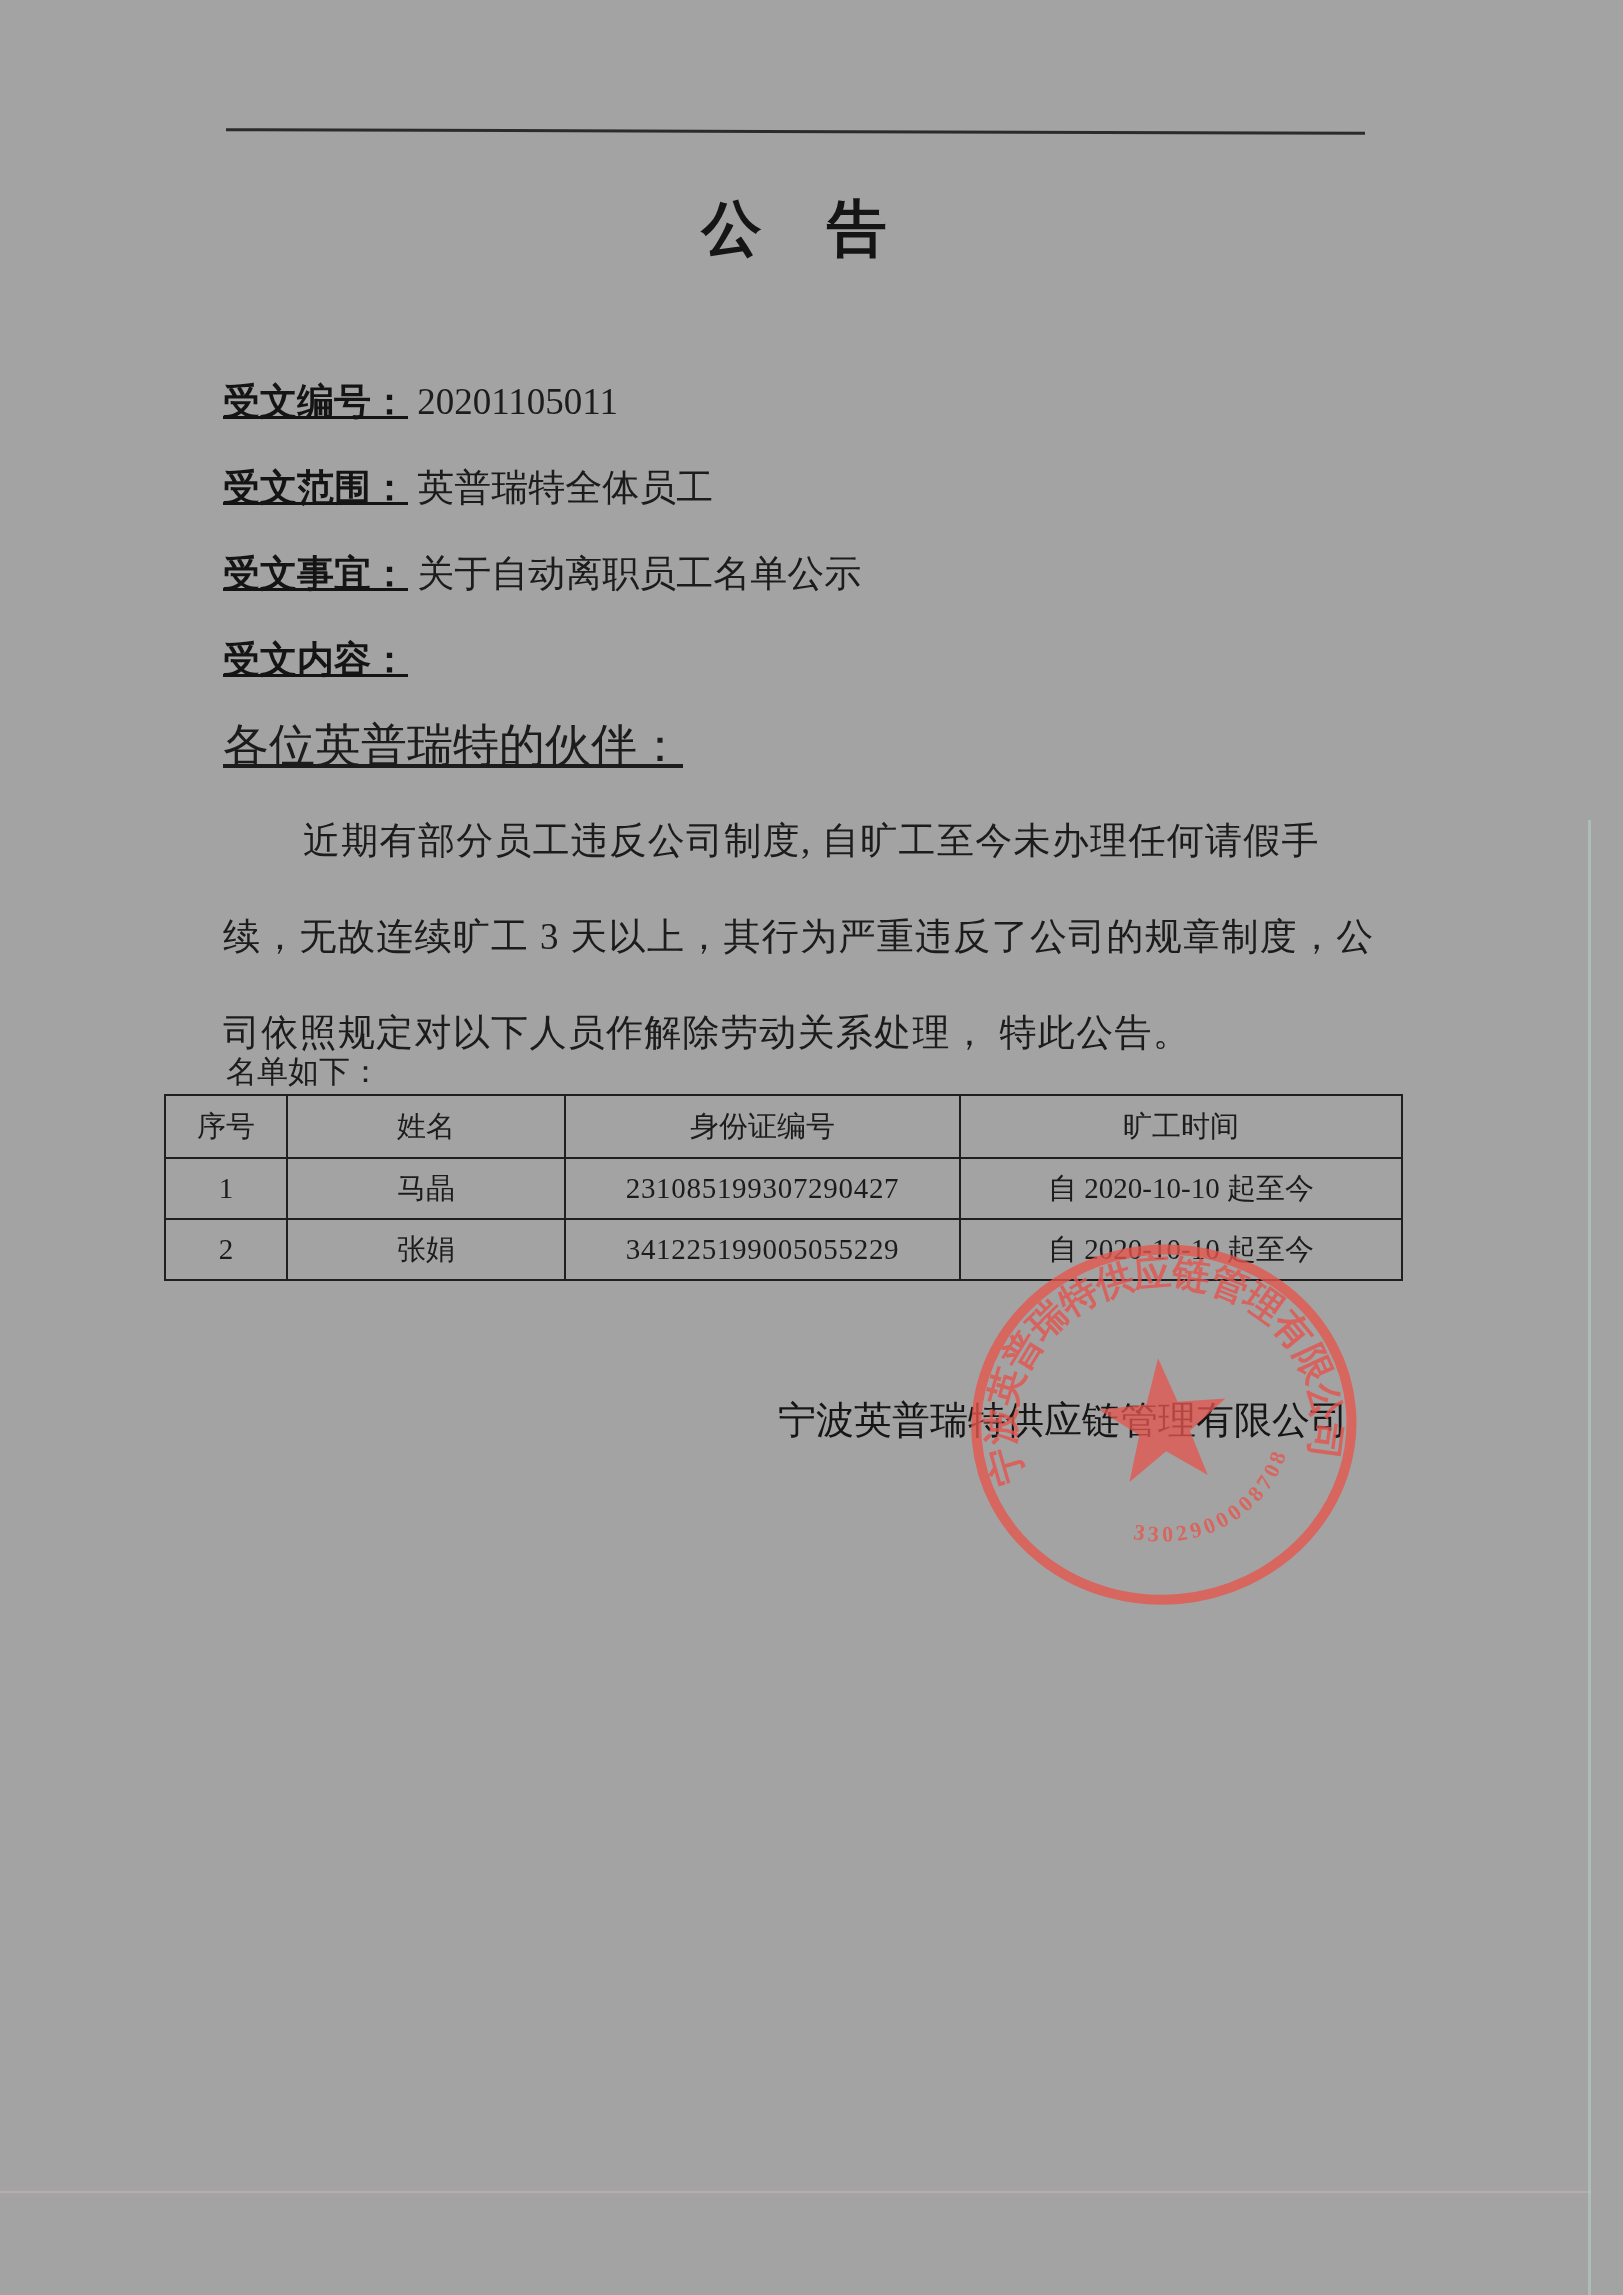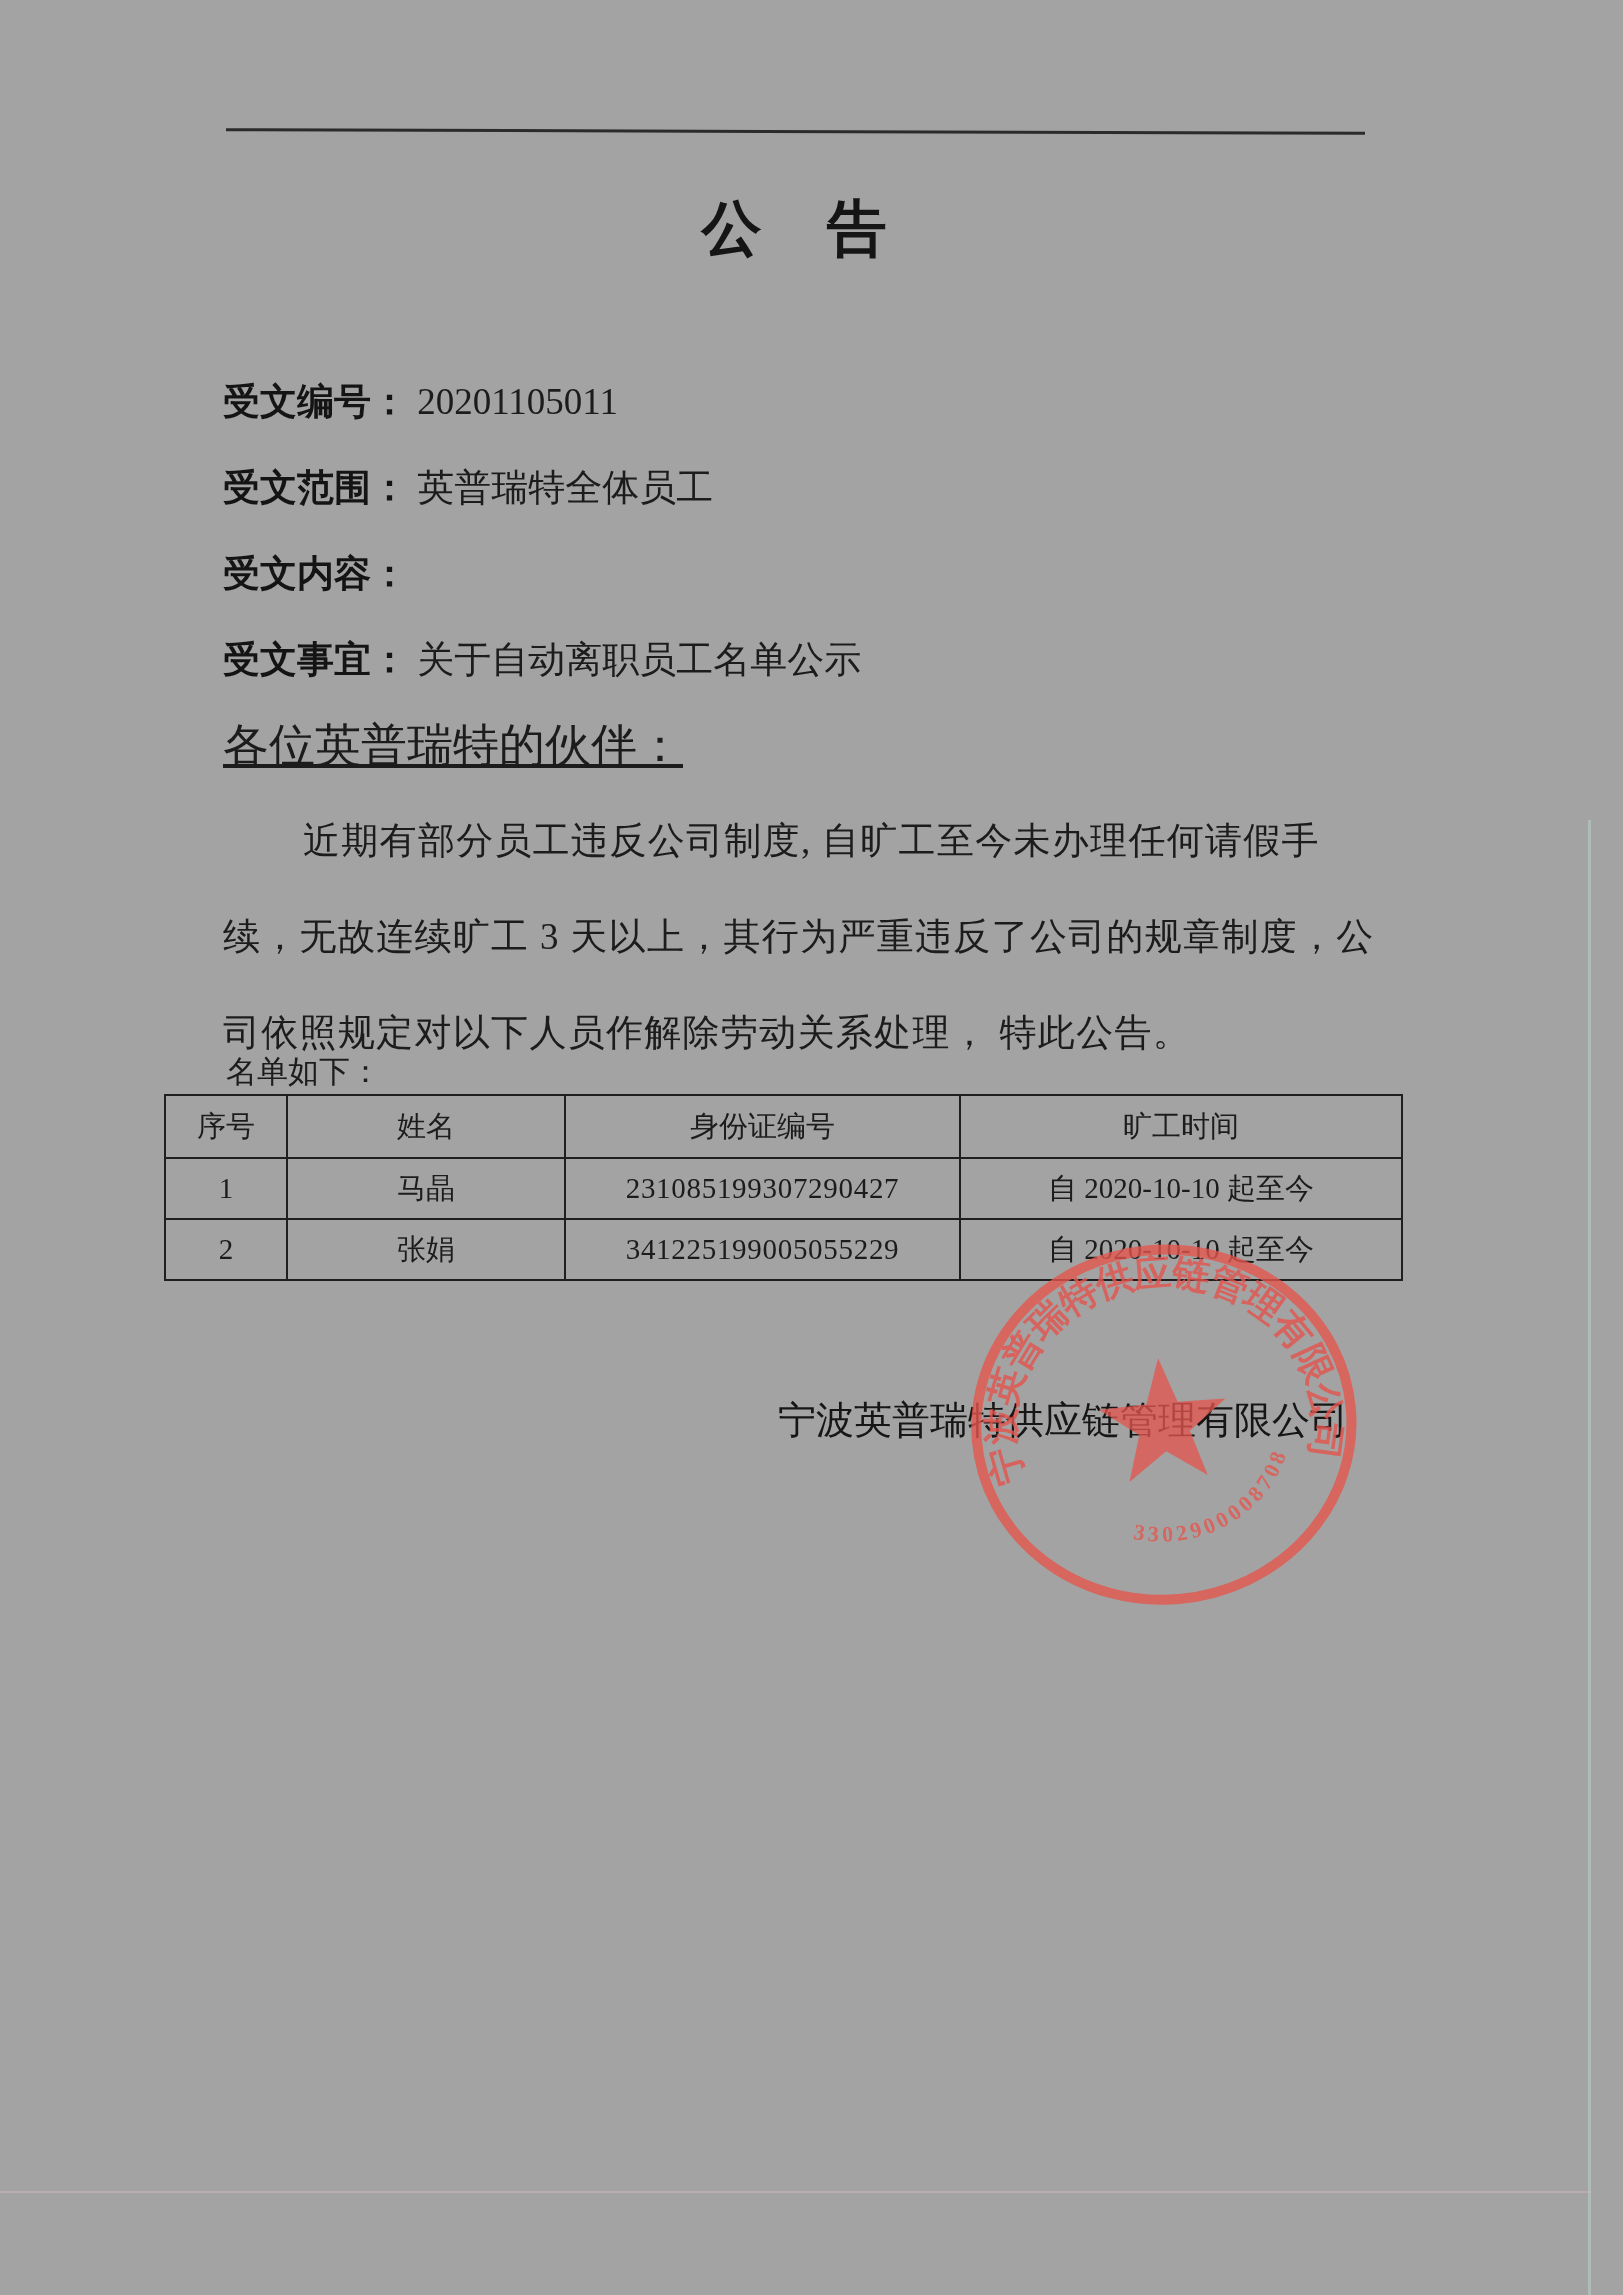--- a/index.html
+++ b/index.html
@@ -33,21 +33,21 @@
     width: 1591px;
     text-align: center;
     font-size: 60px;
     font-weight: 700;
     color: #151515;
     letter-spacing: 2.6px;
   }
 
   .meta-block { position: absolute; top: 377px; left: 223px; }
   .meta-row { height: 86px; font-size: 37px; white-space: nowrap; }
-  .meta-label { font-weight: 700; color: #141414; }
+  .meta-label { font-weight: 700; color: #141414; text-decoration: underline; }
   .meta-value { font-weight: 400; padding-left: 9.2px; }
 
   .greeting {
     position: absolute;
     top: 715px;
     left: 223px;
     font-size: 46px;
     white-space: nowrap;
     text-decoration: underline;
   }
@@ -145,24 +145,24 @@
   <div class="doc-title">公　告</div>
 
   <div class="meta-block">
     <div class="meta-row">
       <span class="meta-label">受文编号：</span><span class="meta-value">20201105011</span>
     </div>
     <div class="meta-row">
       <span class="meta-label">受文范围：</span><span class="meta-value">英普瑞特全体员工</span>
     </div>
     <div class="meta-row">
+      <span class="meta-label">受文事宜：</span><span class="meta-value">关于自动离职员工名单公示</span>
+    </div>
+    <div class="meta-row">
       <span class="meta-label">受文内容：</span><span class="meta-value"></span>
-    </div>
-    <div class="meta-row">
-      <span class="meta-label">受文事宜：</span><span class="meta-value">关于自动离职员工名单公示</span>
     </div>
   </div>
 
   <div class="greeting">各位英普瑞特的伙伴：</div>
 
   <div class="paragraph">
     <div class="para-line first">近期有部分员工违反公司制度, 自旷工至今未办理任何请假手</div>
     <div class="para-line">续，无故连续旷工 3 天以上，其行为严重违反了公司的规章制度，公</div>
     <div class="para-line">司依照规定对以下人员作解除劳动关系处理， 特此公告。</div>
   </div>

